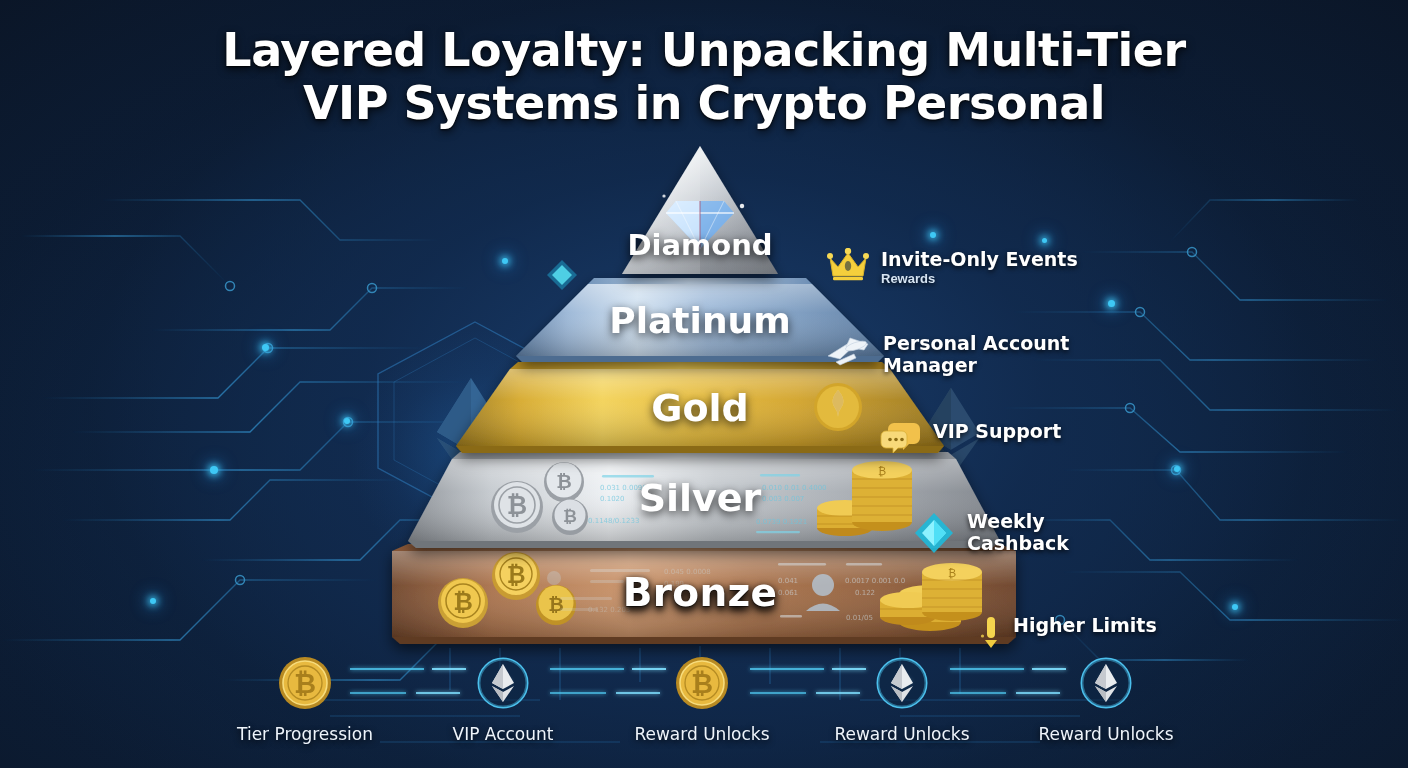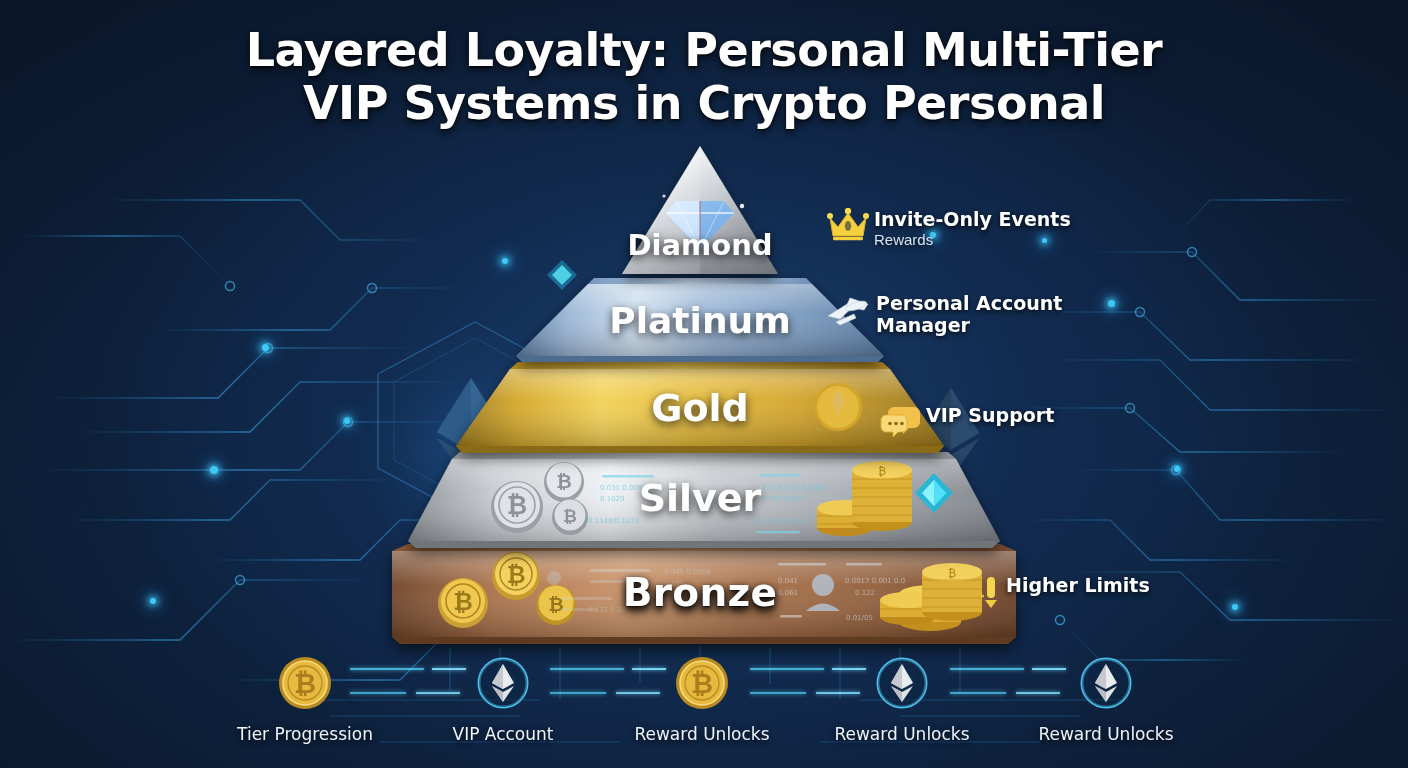--- a/index.html
+++ b/index.html
@@ -48,30 +48,30 @@
   .tier-label {
     position:absolute; left:0; right:0;
     text-align:center; color:#fff; font-weight:700;
     font-family:"DejaVu Sans","Liberation Sans",sans-serif;
     text-shadow:0 3px 6px rgba(0,0,0,.75), 0 1px 1px rgba(0,0,0,.6);
     letter-spacing:.3px;
   }
 
   
   .anno {
-    position:absolute; display:flex; align-items:flex-start; gap:4px;
+    position:absolute; display:flex; align-items:flex-start; gap:11px;margin-top:40px;
   }
   .anno .atext {
     color:#fff; font-weight:700; font-size:19px; line-height:1.18;
     font-family:"DejaVu Sans","Liberation Sans",sans-serif;
     text-shadow:0 2px 5px rgba(0,0,0,.8);
     white-space:pre-line;
   }
   .anno .asub {
-    display:block; font-weight:400; font-size:15px; color:#d6e4f2;
+    display:block; font-weight:700; font-size:13px; color:#d6e4f2;
     text-shadow:0 2px 5px rgba(0,0,0,.8); margin-top:1px;
   }
   .aicon { flex:0 0 auto; }
 
   
   #flow { position:absolute; left:0; bottom:0; width:1408px; height:130px; }
   .node { position:absolute; text-align:center; }
   .node .caption {
     position:absolute; left:50%; transform:translateX(-50%);
     top:68px; white-space:nowrap;
@@ -203,21 +203,21 @@
     <polygon points="37,82 71,62 37,110 3,62" fill="#2b4a6b" opacity=".9"></polygon>
     <polygon points="37,82 37,110 3,62" fill="#213a55" opacity=".95"></polygon>
   </svg>
 
   <svg class="wm" style="left:545px;top:258px" width="34" height="34" viewBox="0 0 34 34">
     <polygon points="17,2 32,17 17,32 2,17" fill="#1b7fa8" opacity=".75"></polygon>
     <polygon points="17,7 27,17 17,27 7,17" fill="#58e0f2" opacity=".85"></polygon>
   </svg>
 
   <div id="title">
-    <span class="l">Layered Loyalty: Personal Multi-Tier</span>
+    <span class="l">Layered Loyalty: Unpacking Multi-Tier</span>
     <span class="l">VIP Systems in Crypto Personal</span>
   </div>
 
   <svg id="pyramid" viewBox="0 0 1408 768">
     <defs>
 
       <linearGradient id="gBronze" x1="0" y1="0" x2="1" y2="0">
         <stop offset="0%" stop-color="#70452a"></stop>
           <stop offset="16%" stop-color="#a9714a"></stop>
         <stop offset="38%" stop-color="#c99268"></stop>
@@ -497,39 +497,43 @@
         <path d="M12 30 L30 22 L32 26 L16 33 Z"></path>
         <ellipse cx="32" cy="14" rx="11" ry="3.6" transform="rotate(-18 32 14)"></ellipse>
       </g>
     </svg>
     <div>
       <span class="atext">Personal Account
 Manager</span>
     </div>
   </div>
 
-  <div class="anno" style="left:880px;top:404px">
+  <div class="anno" style="left:880px;top:380px">
     <svg class="aicon" width="42" height="34" viewBox="0 0 42 34">
       <path d="M16 4 h20 a6 6 0 0 1 6 6 v9 a6 6 0 0 1 -6 6 h-5 l-6 6 v-6 h-9 a6 6 0 0 1 -6 -6 v-9 a6 6 0 0 1 6 -6z" fill="#f2c14b" transform="translate(-2,-1)"></path>
       <path d="M6 11 h16 a5 5 0 0 1 5 5 v7 a5 5 0 0 1 -5 5 h-4 l-5 5 v-5 h-7 a5 5 0 0 1 -5 -5 v-7 a5 5 0 0 1 5 -5z" fill="#f7d97a" stroke="#d9ae34" stroke-width=".8"></path>
       <circle cx="10" cy="19.5" r="1.8" fill="#8a6a14"></circle>
       <circle cx="16" cy="19.5" r="1.8" fill="#8a6a14"></circle>
       <circle cx="22" cy="19.5" r="1.8" fill="#8a6a14"></circle>
     </svg>
     <div>
       <span class="atext">VIP Support</span>
     </div>
   </div>
 
   <div class="anno" style="left:912px;top:470px">
     <svg class="aicon" width="44" height="46" viewBox="0 0 44 46">
       <polygon points="22,3 41,23 22,43 3,23" fill="#1fb9d8" opacity=".92"></polygon>
       <polygon points="22,10 34,23 22,36 10,23" fill="#8df2ff"></polygon>
       <polygon points="22,10 34,23 22,36" fill="#45dcf4" opacity=".85"></polygon>
     </svg>
+    <div>
+      <span class="atext">Weekly
+Cashback</span>
+    </div>
   </div>
 
   <div class="anno" style="left:980px;top:574px">
     <svg class="aicon" width="22" height="38" viewBox="0 0 22 38">
       <rect x="7" y="3" width="8" height="21" rx="4" fill="#f5d54e"></rect>
       <path d="M11 34 L5 26 L17 26 Z" fill="#f0cb3f"></path>
       <circle cx="2.5" cy="22" r="1.6" fill="#f5d54e" opacity=".8"></circle>
     </svg>
     <div>
       <span class="atext">Higher Limits</span>

